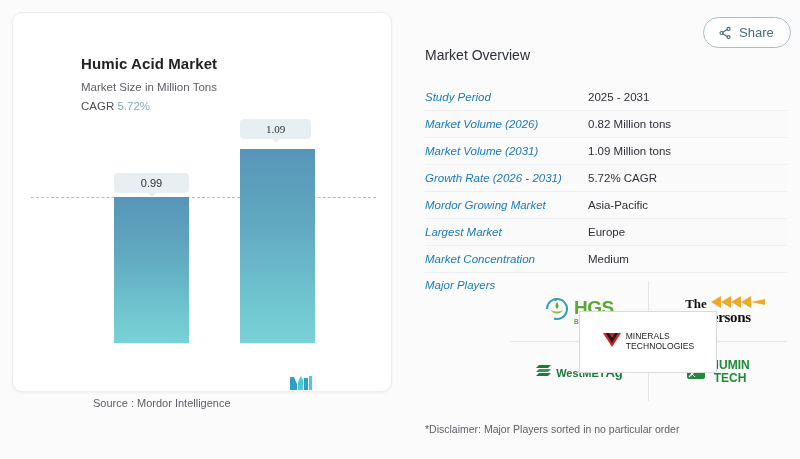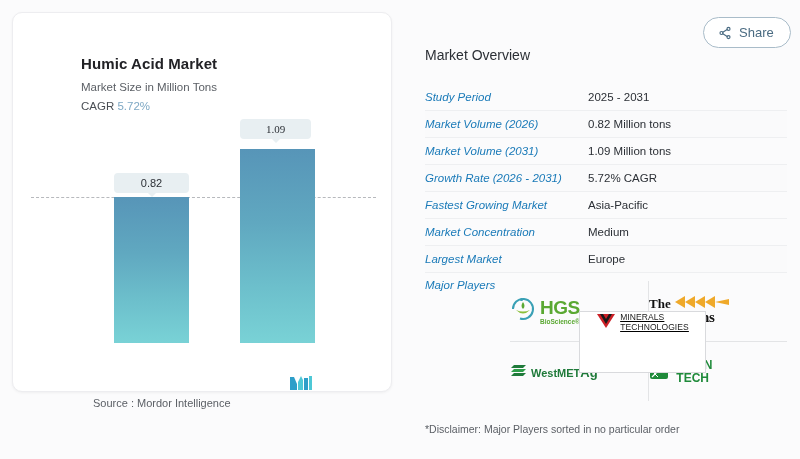--- a/index.html
+++ b/index.html
@@ -102,33 +102,32 @@
   
   .logo-grid {
     position: absolute; left: 510px; top: 281px;
     width: 277px; height: 120px;
   }
   .gl { position: absolute; background: #e3e4e6; }
   .gl.v { width: 1px; top: 0; bottom: 0; left: 138px; }
   .gl.h { height: 1px; left: 0; right: 0; top: 60px; }
   .cell {
     position: absolute; width: 138px; height: 60px;
-    display: flex; align-items: center; 
+    display: flex; align-items: center; justify-content: center;
   }
   .c1 { left: 0; top: 0; }
   .c2 { left: 139px; top: 0; }
   .c3 { left: 0; top: 61px; }
   .c4 { left: 139px; top: 61px; }
   .center-card {
     position: absolute; left: 69px; top: 30px;
-    width: 127px; height: 62px;
+    width: 138px; height: 62px;
     background: #ffffff; border: 1px solid #d9dadd;
-    display: flex; align-items: flex-start; justify-content: center;
+    display: flex; align-items: center; justify-content: center;
     z-index: 3;
-    text-decoration: underline;
   }
 
   .lg { display: flex; align-items: center; gap: 4px; }
   .hgs-text { font-size: 19px; font-weight: bold; color: #5aa832; letter-spacing: -.5px; line-height: 1; }
   .hgs-sub { font-size: 6.5px; font-weight: bold; color: #5aa832; text-align: right; margin-top: 1px; }
   .and-text { font-family: "Liberation Serif", serif; font-weight: bold; color: #111; line-height: .95; }
   .and-1 { font-size: 13px; }
   .and-2 { font-size: 15px; letter-spacing: -.3px; }
   .mt-text { font-size: 8.5px; color: #1a1a1a; line-height: 1.15; letter-spacing: .1px; }
   .wm-text { font-size: 11px; font-weight: bold; color: #1f7a3a; }
@@ -165,21 +164,21 @@
       <span>CAGR</span>
       <span class="val">5.72%</span>
     </div>
 
     <div class="plot">
       <div class="dash-line"></div>
 
       <div class="bar bar-2026"></div>
       <div class="bar bar-2031"></div>
 
-      <div class="tooltip tip-2026">0.82</div>
+      <div class="tooltip tip-2026">0.99</div>
       <div class="tooltip tip-2031">1.09</div>
 
     </div>
 
     <div class="source">Source :  Mordor Intelligence</div>
     <div class="mordor-logo">
       <svg width="22" height="16" viewBox="0 0 22 16">
         <path d="M0 15 L0 2 L4 2 L7 9 L7 15 Z" fill="#2e9ec9"></path>
         <path d="M8 15 L8 7 L11 1 L13 5 L13 15 Z" fill="#4ec8d6"></path>
         <path d="M14 15 L14 3 L18 3 L18 15 Z" fill="#2e9ec9"></path>
@@ -201,30 +200,30 @@
     </div>
     <div class="row">
       <span class="k">Market Volume (2031)</span>
       <span class="v">1.09 Million tons</span>
     </div>
     <div class="row alt">
       <span class="k">Growth Rate (2026 - 2031)</span>
       <span class="v">5.72% CAGR</span>
     </div>
     <div class="row">
-      <span class="k">Fastest Growing Market</span>
+      <span class="k">Mordor Growing Market</span>
       <span class="v">Asia-Pacific</span>
+    </div>
+    <div class="row alt">
+      <span class="k">Largest Market</span>
+      <span class="v">Europe</span>
     </div>
     <div class="row">
       <span class="k">Market Concentration</span>
       <span class="v">Medium</span>
-    </div>
-    <div class="row alt">
-      <span class="k">Largest Market</span>
-      <span class="v">Europe</span>
     </div>
     <div class="row players">
       <span class="k">Major Players</span>
     </div>
   </div>
 
   <div class="logo-grid">
     <div class="gl v"></div>
     <div class="gl h"></div>
 

